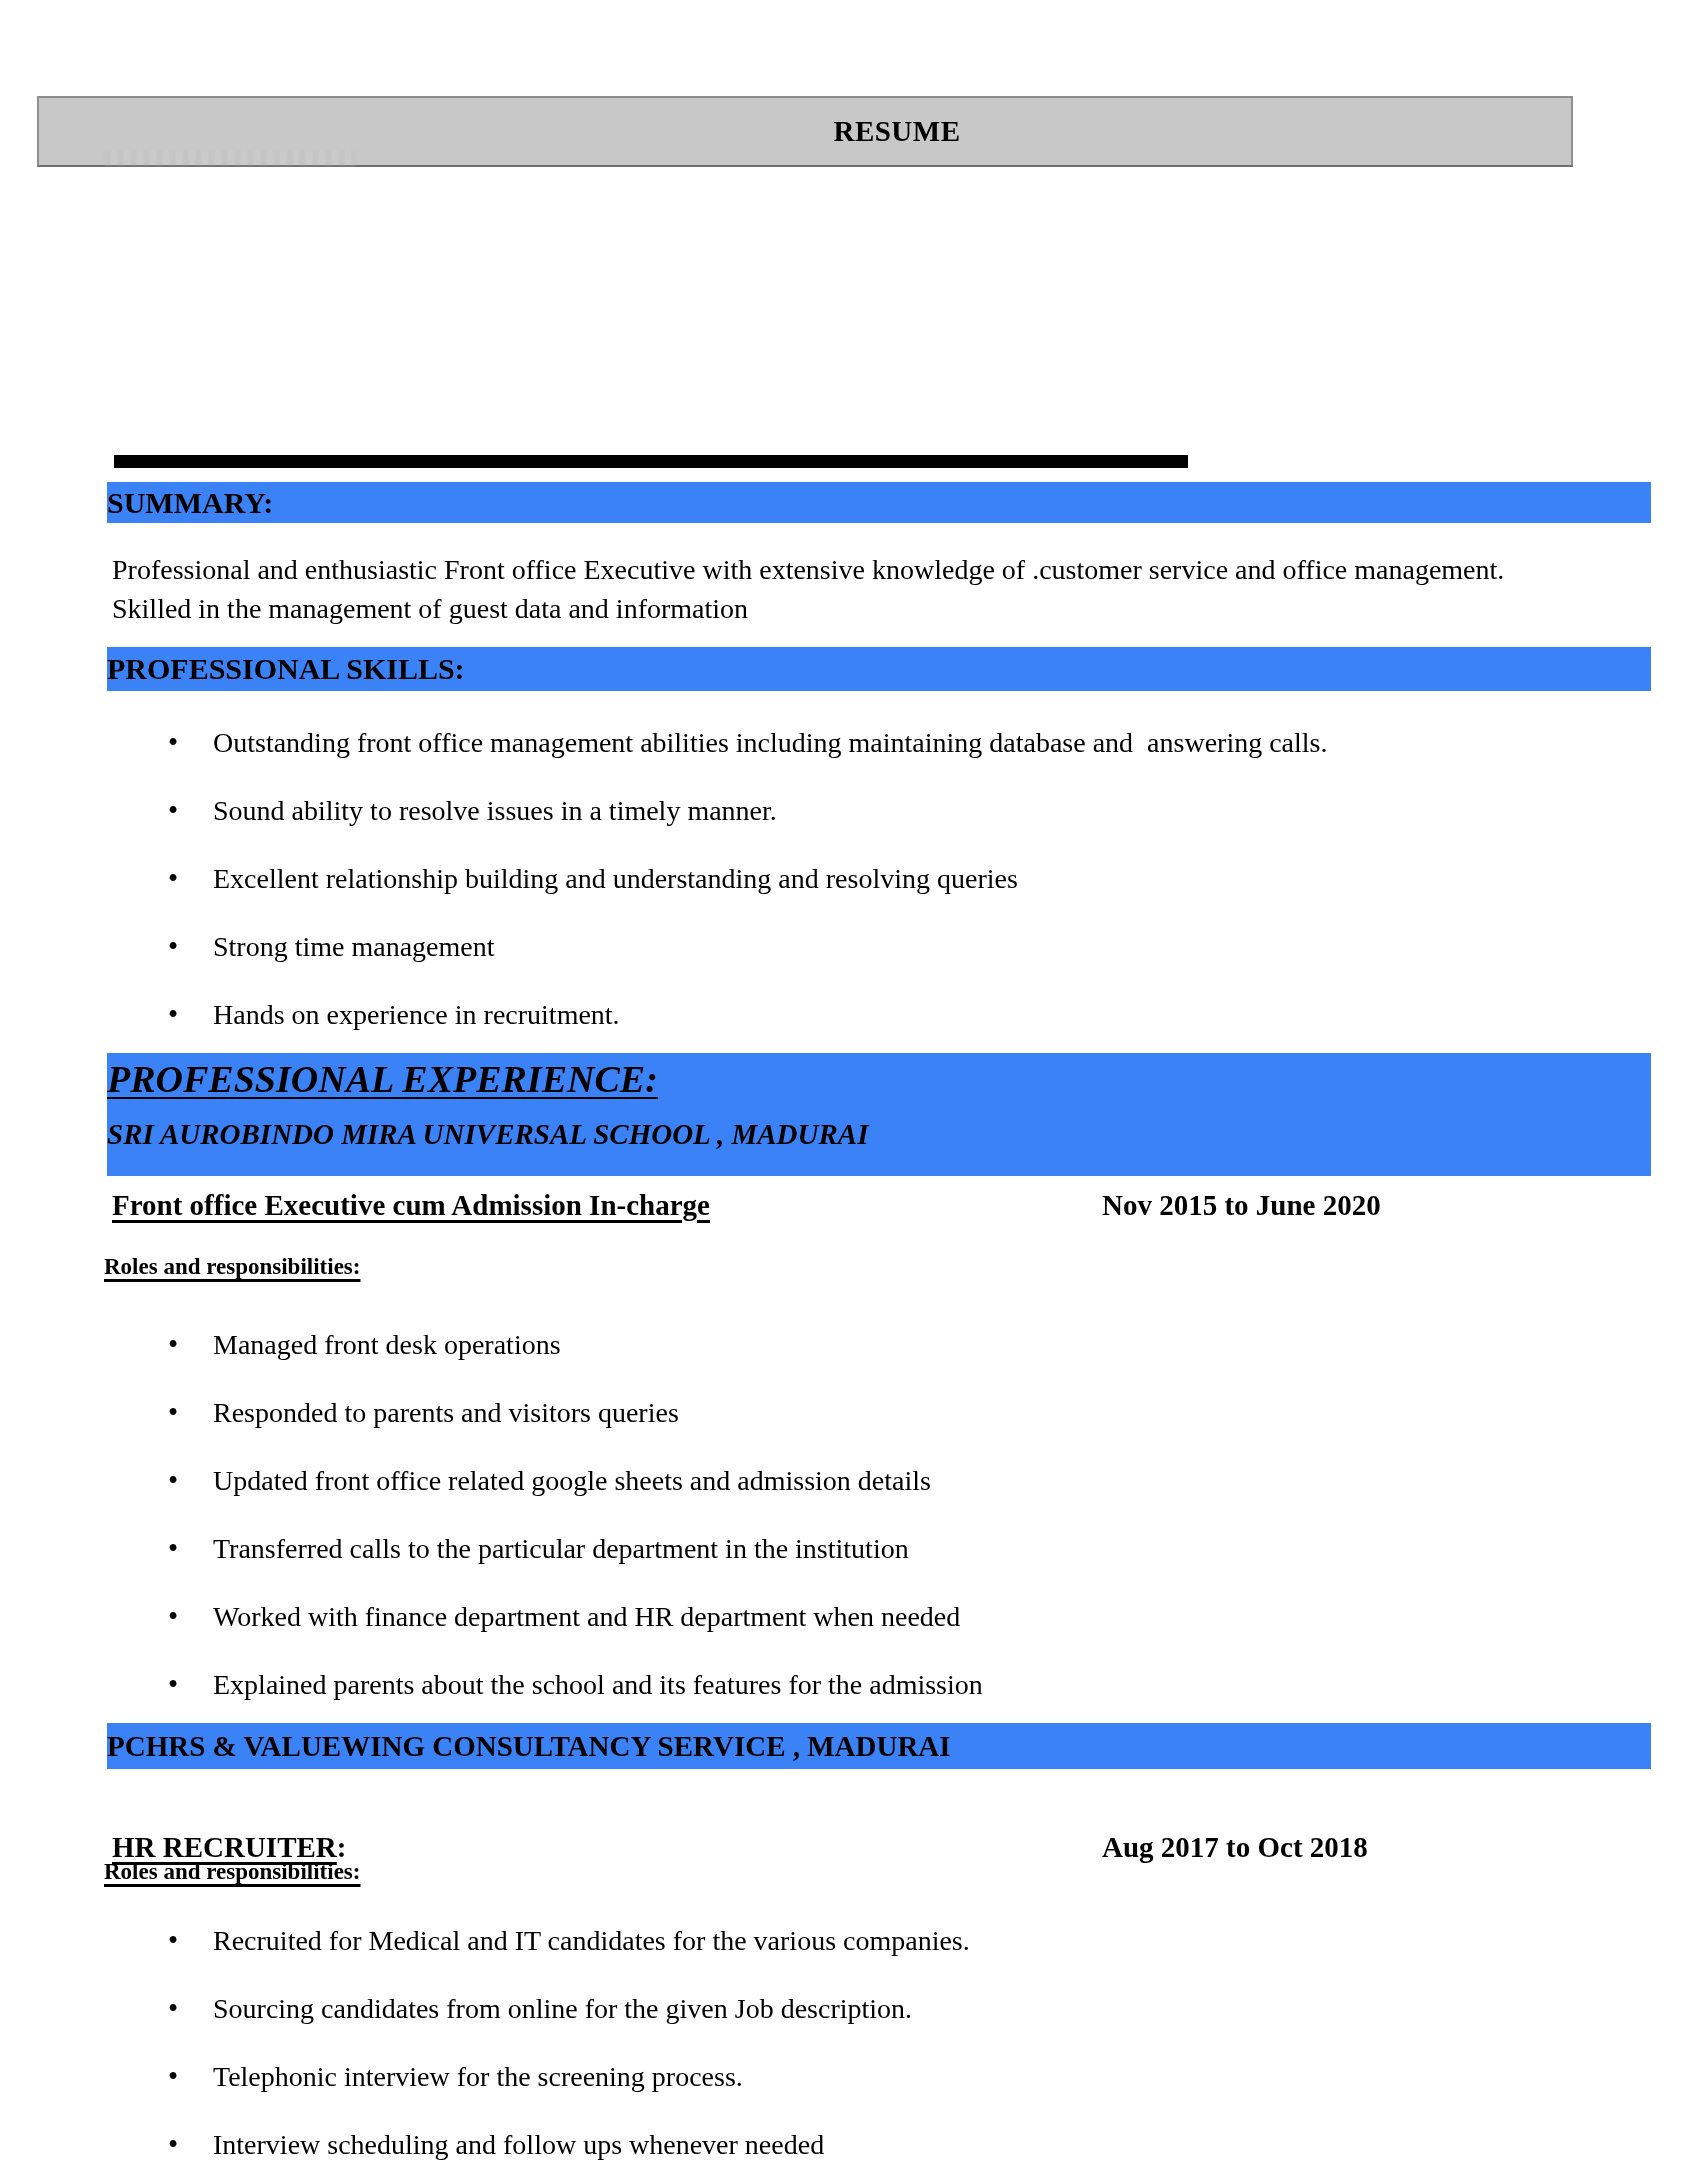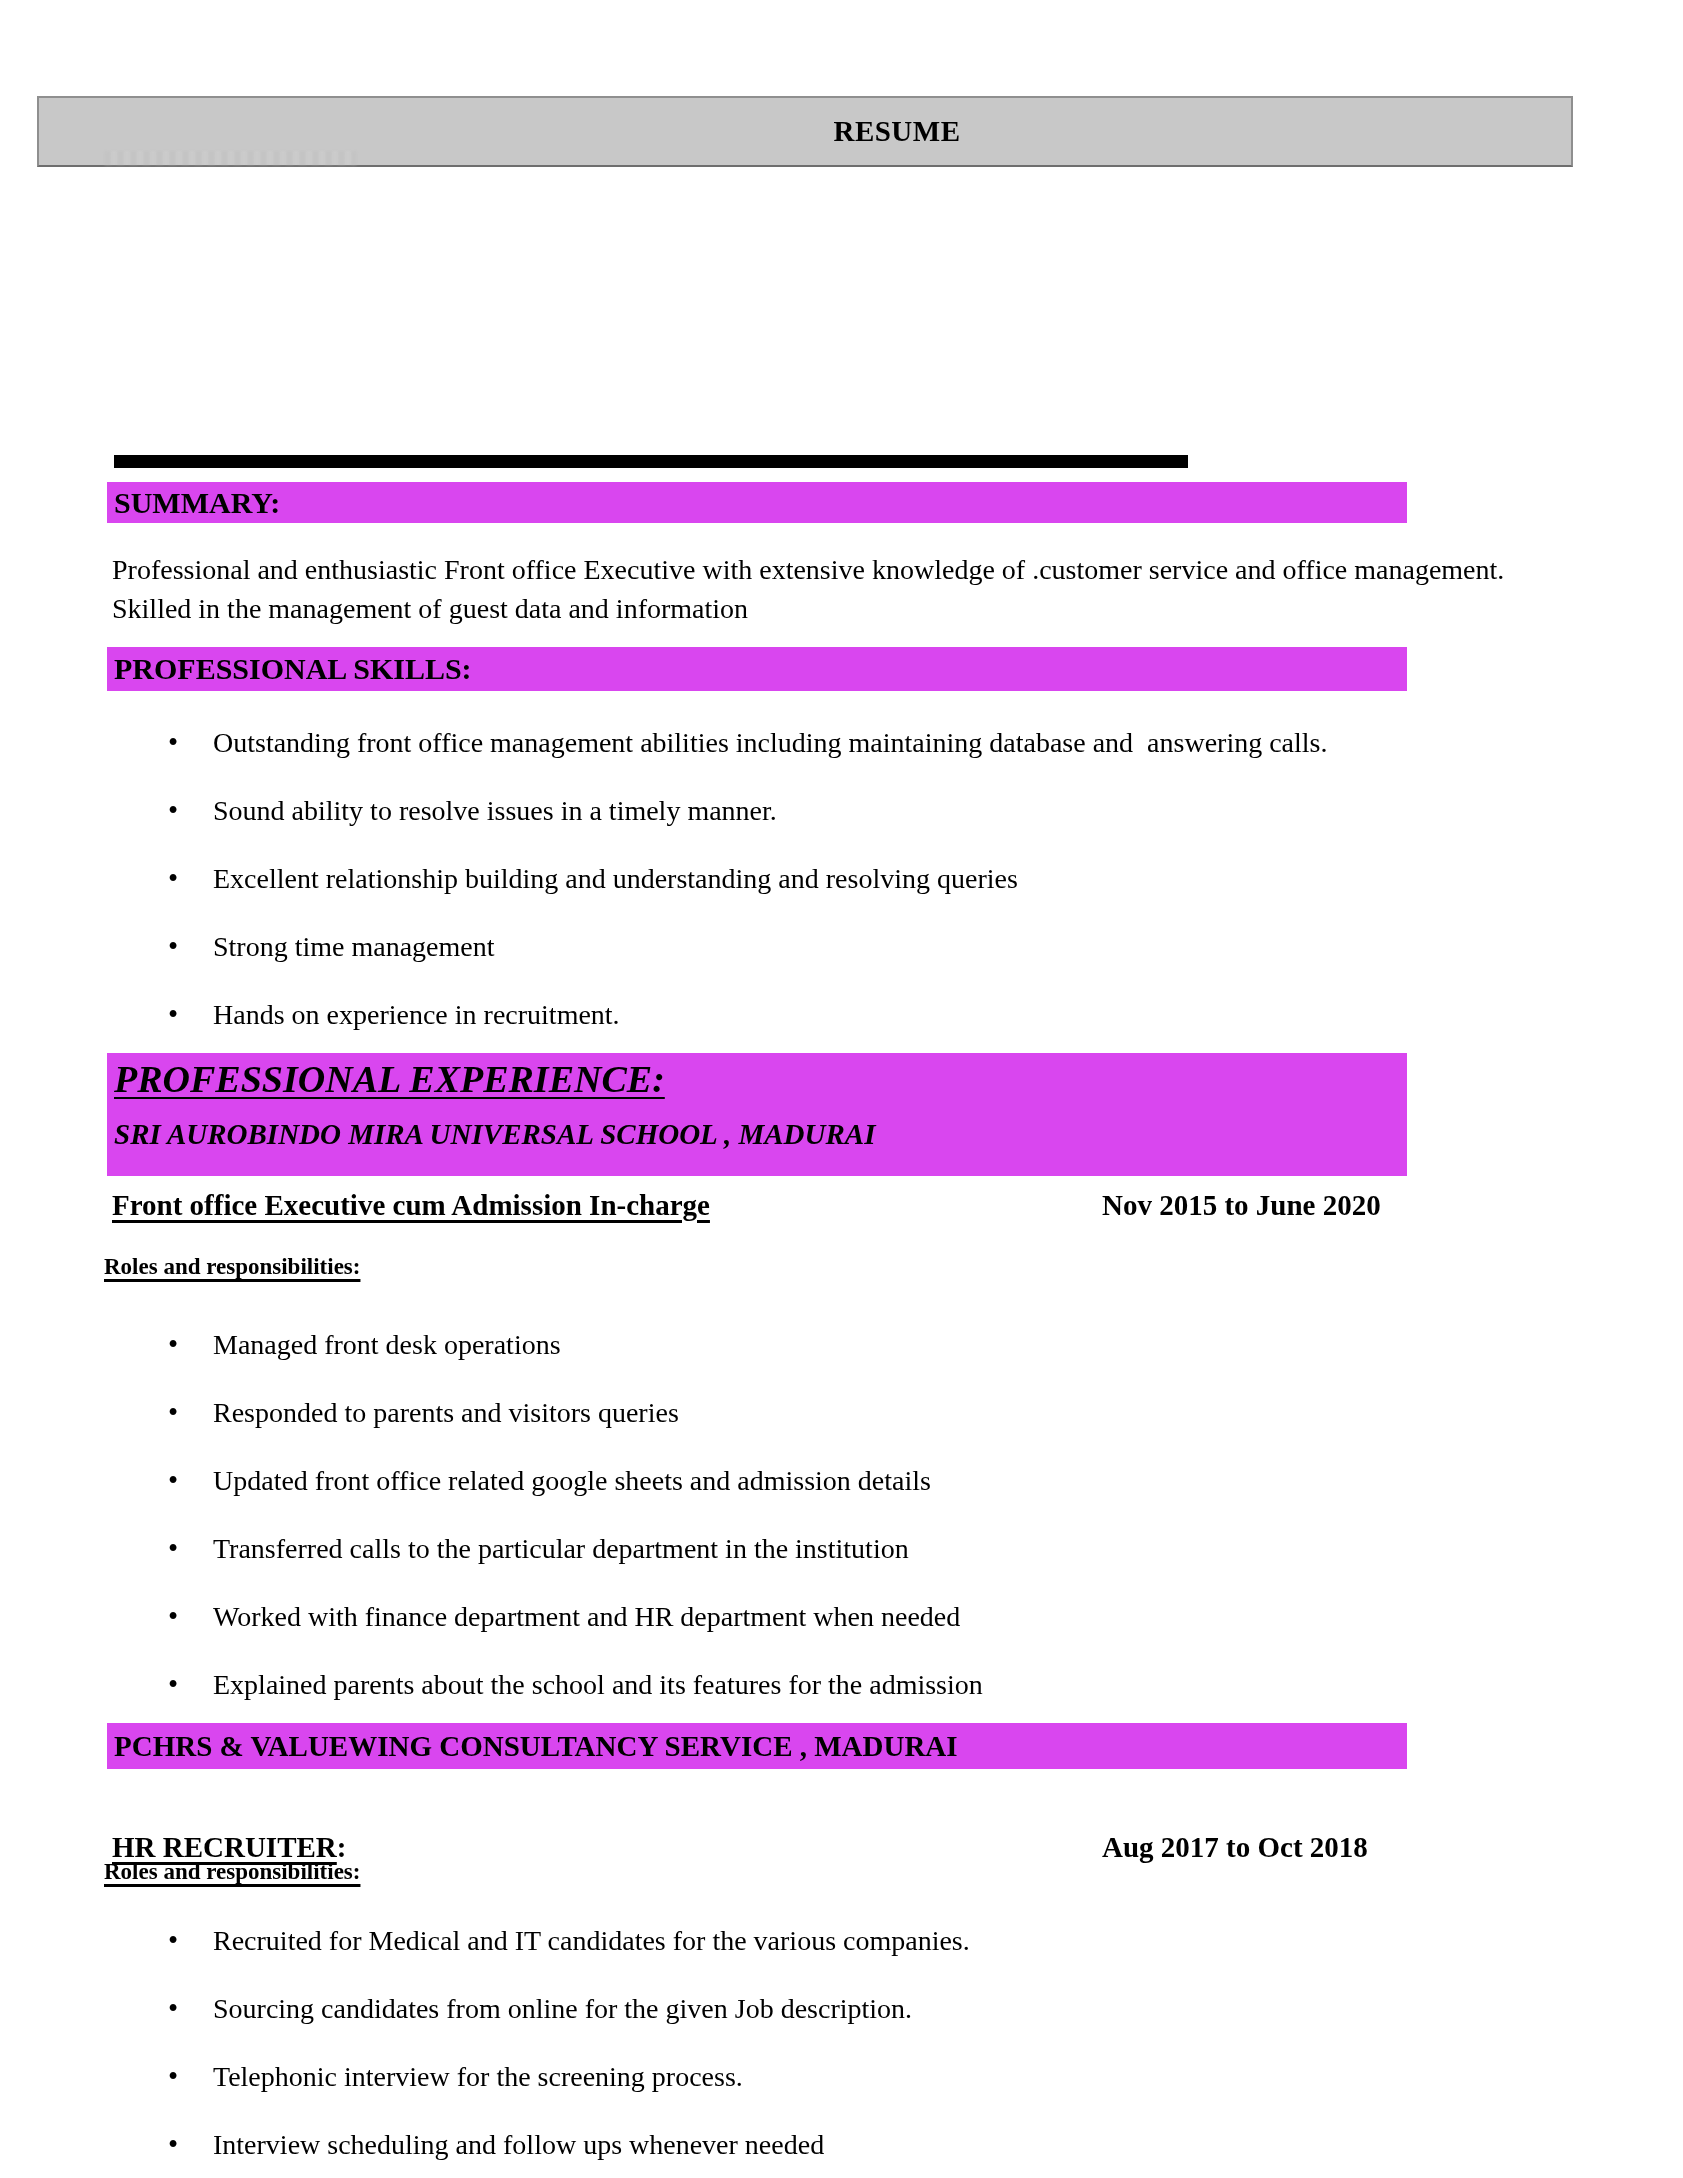--- a/index.html
+++ b/index.html
@@ -53,24 +53,23 @@
   
   .divider-bar {
     top: 455px; left: 114px;
     width: 1074px; height: 13px;
     background: #000000;
   }
 
   
   .band {
     left: 107px;
-    width: 1300px;
-    background: #d946ef;
+    width: 1544px;
+    background: #3b82f6;
     box-sizing: border-box;
-    padding-left: 7px;
   }
   .band-summary  { top: 482px;  height: 41px; }
   .band-skills   { top: 647px;  height: 44px; }
   .band-exp      { top: 1053px; height: 123px; padding-top: 9px; }
   .band-company2 { top: 1723px; height: 46px; }
 
   .sec-heading {
     font-size: 30px;
     font-weight: bold;
   }

